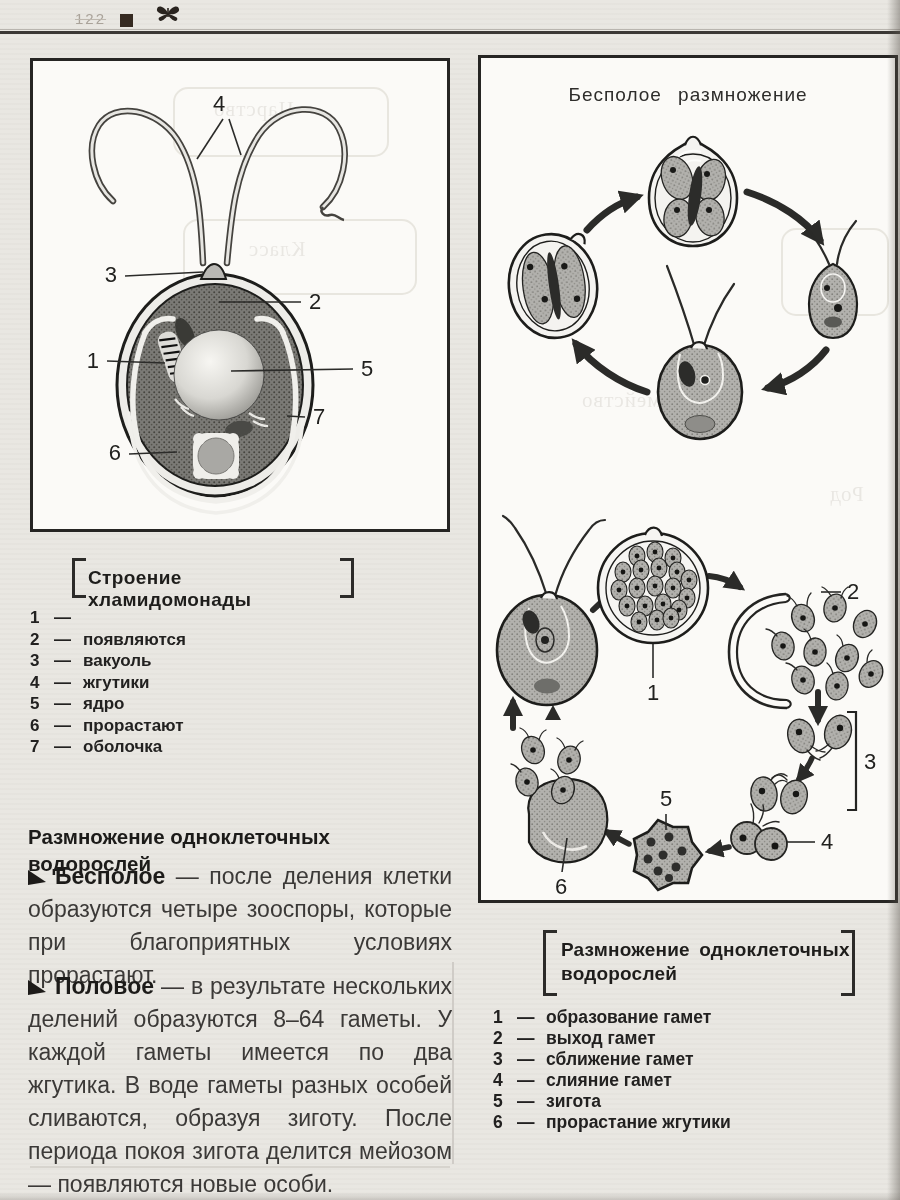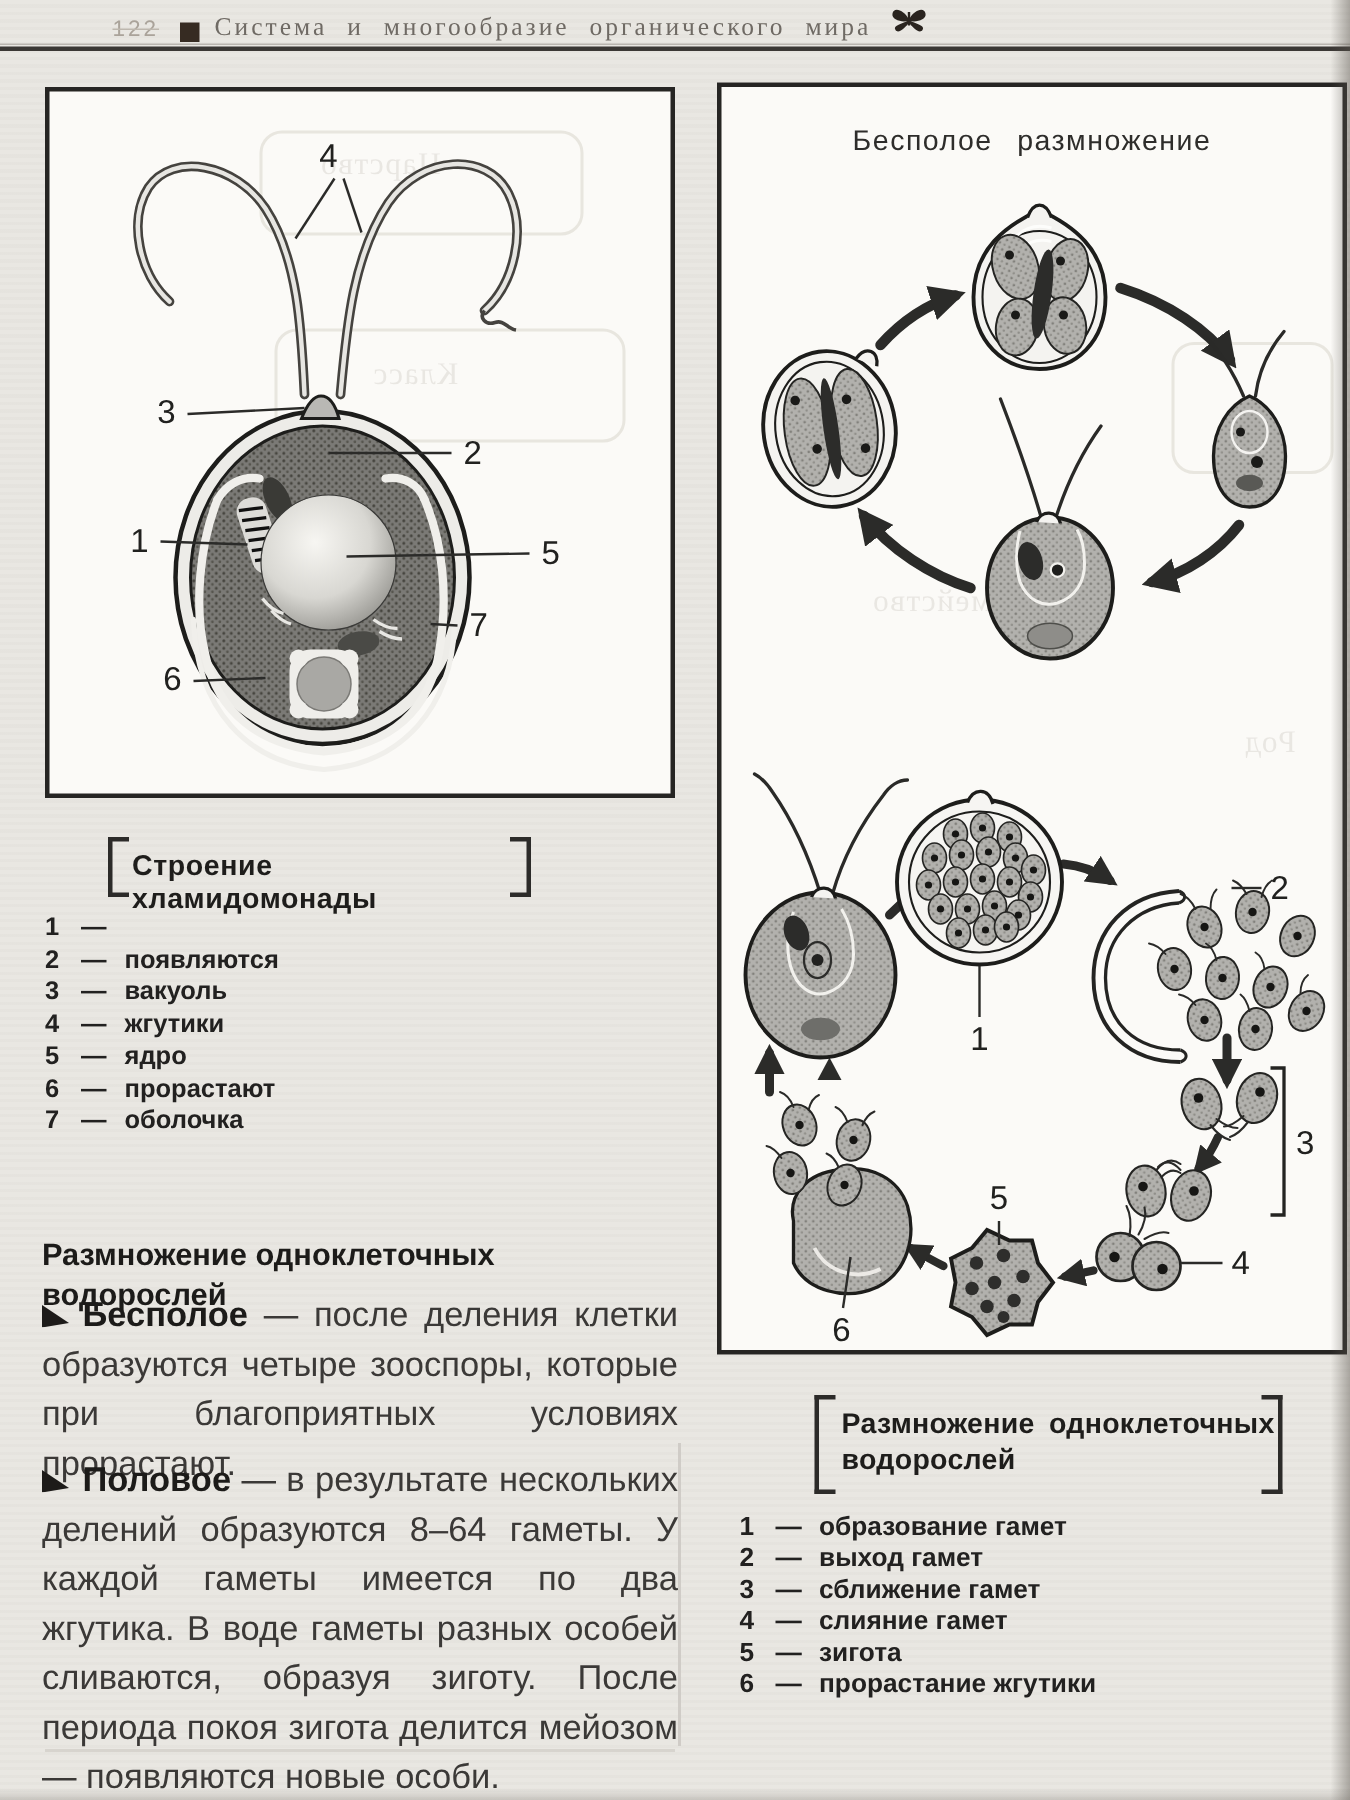--- a/index.html
+++ b/index.html
@@ -75,21 +75,20 @@
   .sflag{fill:none;stroke:#2a2a28;stroke-width:2.2;stroke-linecap:round;}
 </style>
 </head>
 <body>
 
 <div class="page">
 
   <div class="hdr">
     <span class="pagenum">122</span>
     <span class="hdr-sq"></span>
-    <span class="hdr-title">Система и многообразие органического мира</span>
     <span class="hdr-butterfly">
       <svg width="26" height="19" viewBox="0 0 26 19">
         <path d="M13 9 C10 3,3 0,2 5 C1 9,8 11,12 10 C8 12,2 13,4 16 C6 19,11 14,13 11 C15 14,20 19,22 16 C24 13,18 12,14 10 C18 11,25 9,24 5 C23 0,16 3,13 9 Z" fill="#2a241f"></path>
         <line x1="13" y1="4" x2="13" y2="13" stroke="#2a241f" stroke-width="1.6"></line>
       </svg>
     </span>
   </div>
   <div class="rule-light"></div>
   <div class="rule-dark"></div>
 

